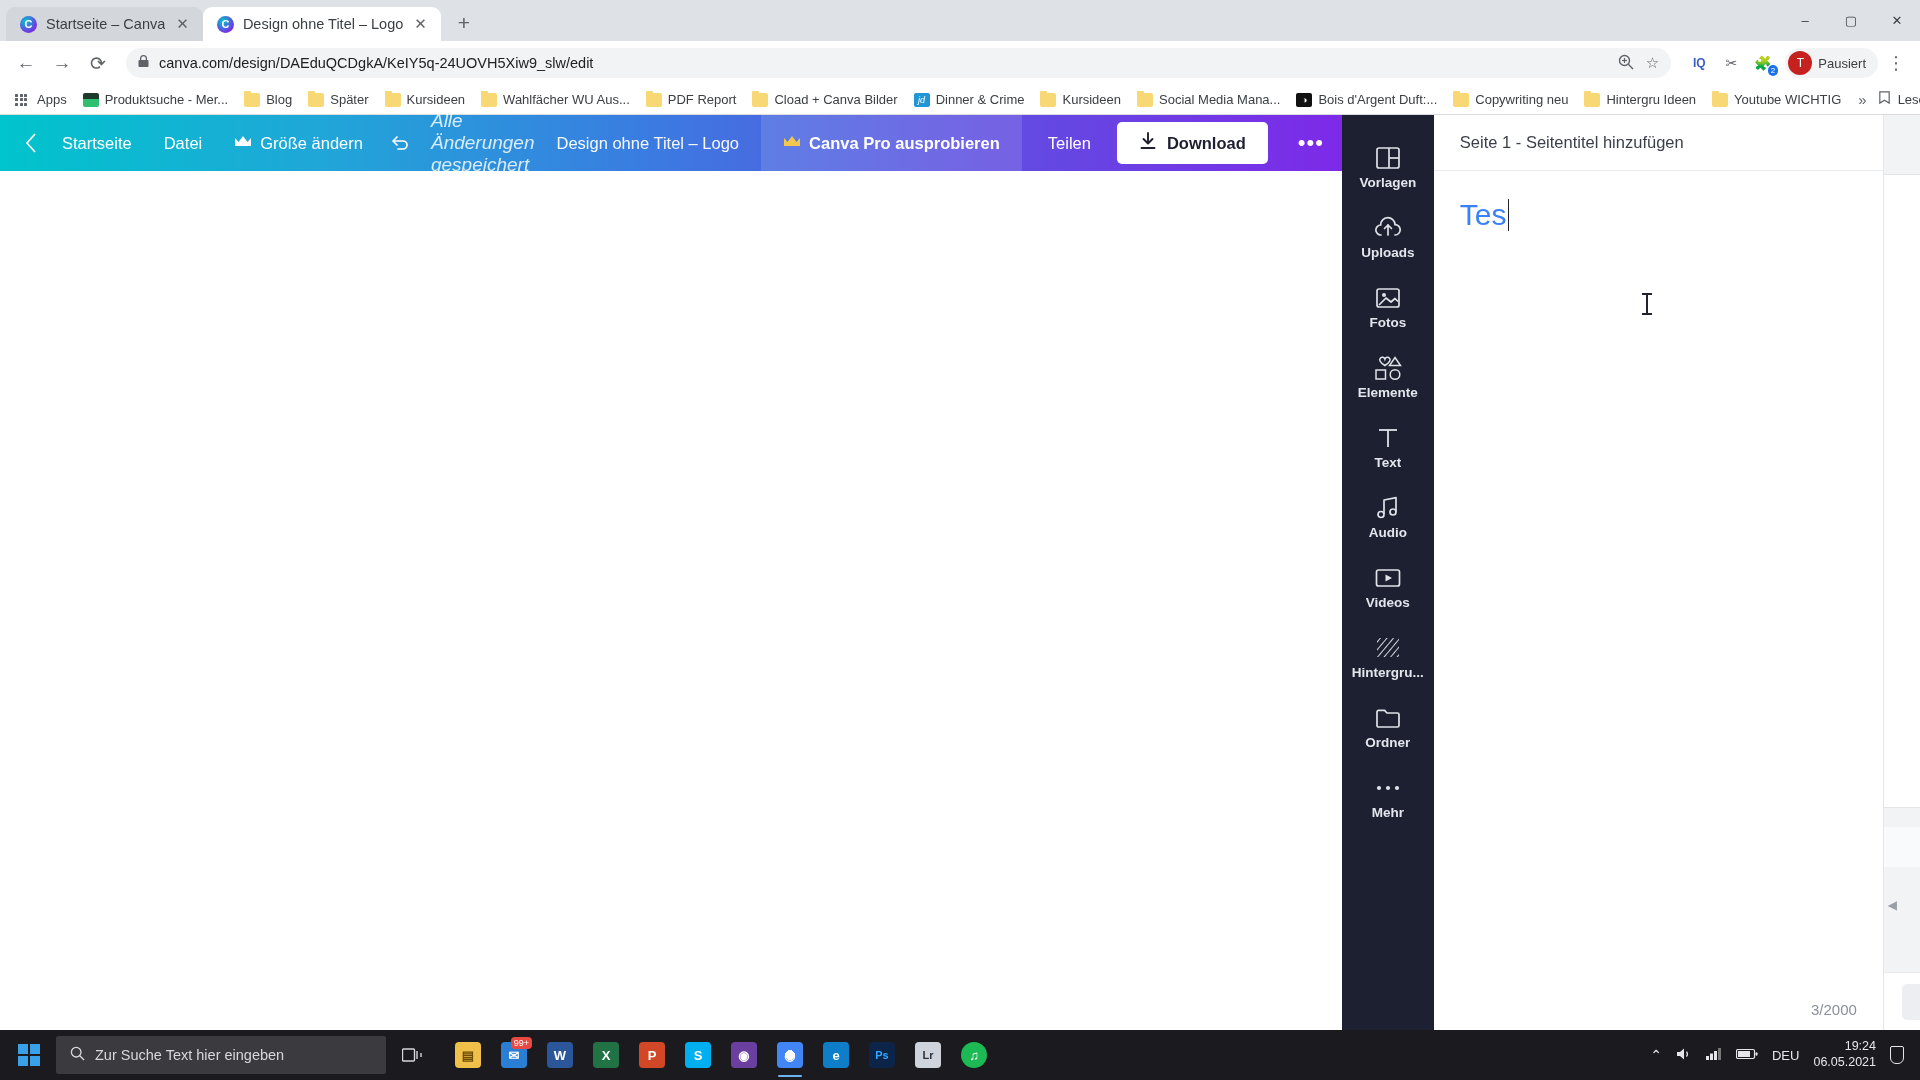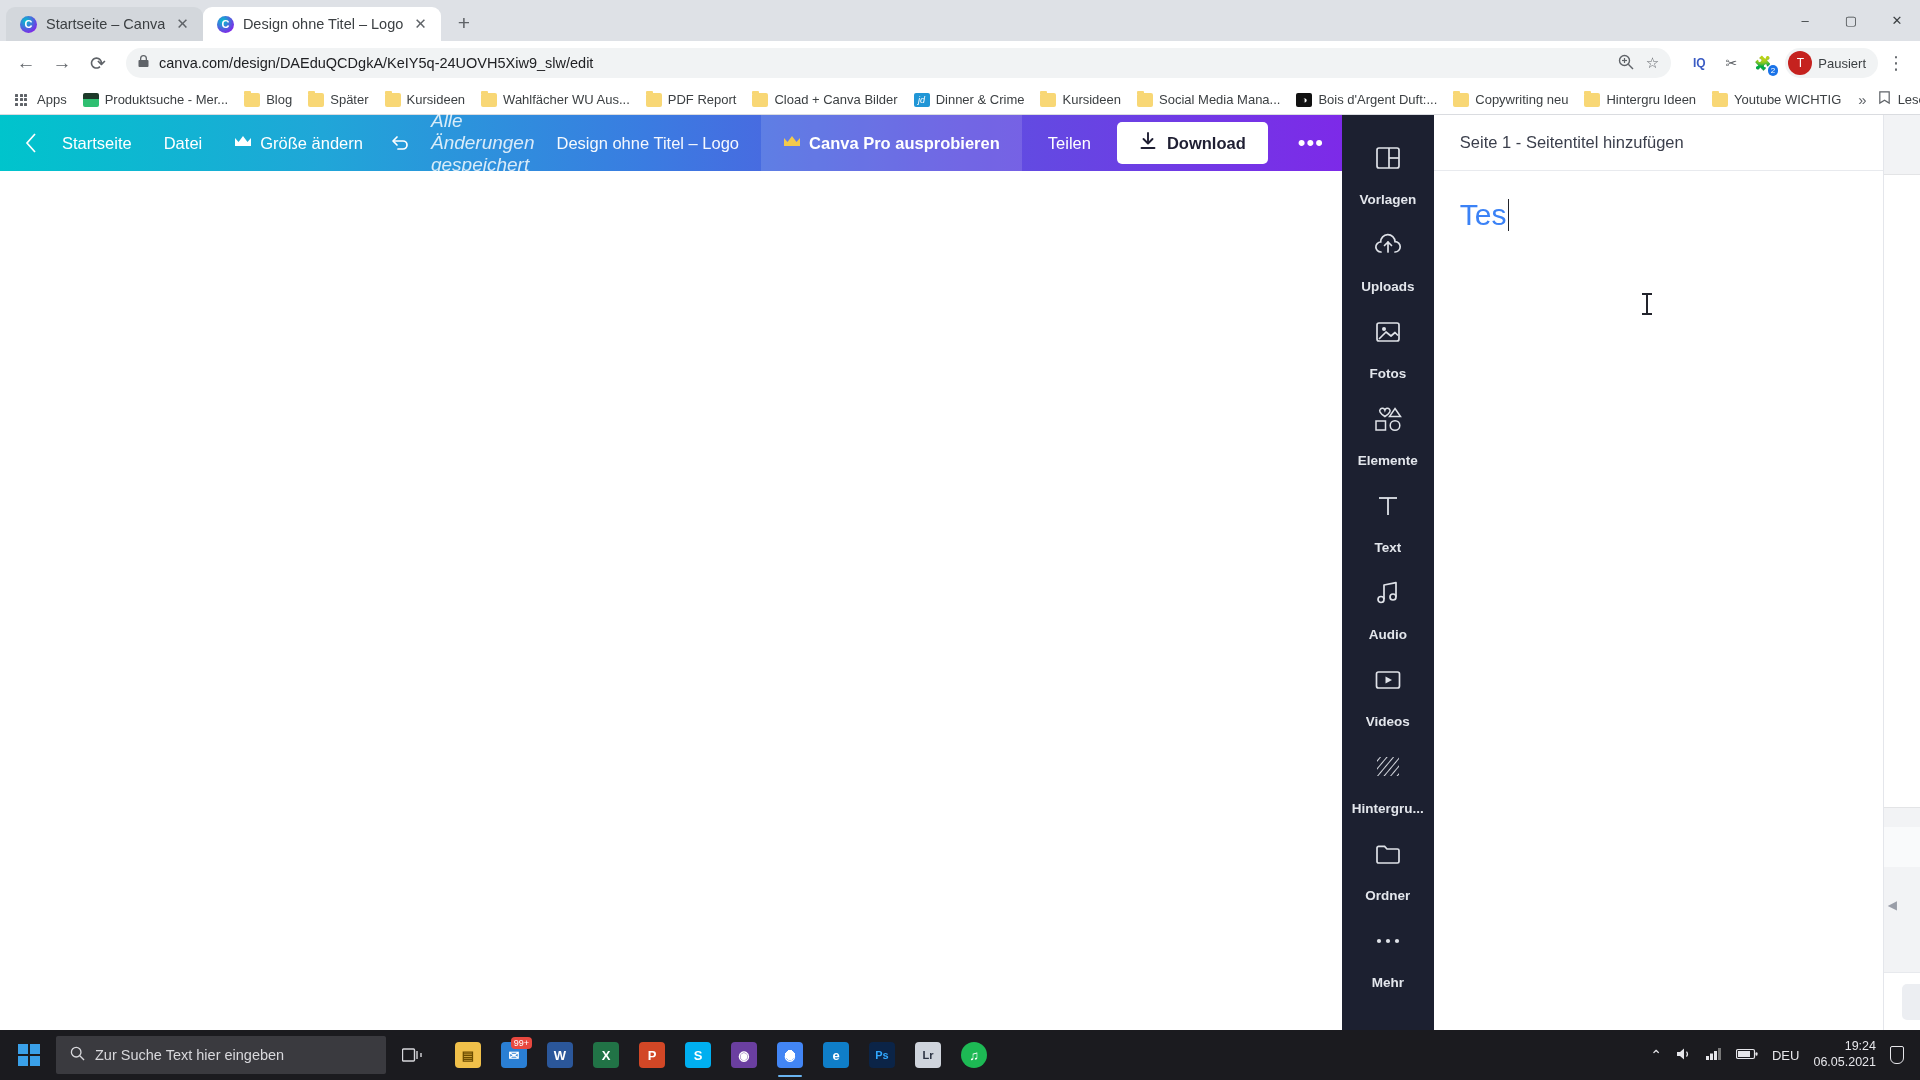--- a/index.html
+++ b/index.html
@@ -153,21 +153,21 @@
 
   .canva-body { flex: 1; display: flex; min-height: 0; }
 
   .rail {
     width: 92px; flex: 0 0 92px; background: #1c2030;
     display: flex; flex-direction: column; align-items: center;
     padding-top: 16px; overflow: hidden;
   }
   .rail-item {
     width: 92px; padding: 13px 0 11px; display: flex; flex-direction: column;
-    align-items: center; gap: 20px; color: #d9dce3;
+    align-items: center; gap: 3px; color: #d9dce3;
   }
   .rail-ico { height: 28px; display: flex; align-items: center; justify-content: center; }
   .rail-label {
     font-size: 13.5px; font-weight: bold; color: #e3e6ec;
     max-width: 88px; text-align: center; overflow: hidden;
     text-overflow: ellipsis; white-space: nowrap;
   }
 
   .text-panel {
     width: 450px; flex: 0 0 450px; background: #fff;
@@ -600,20 +600,21 @@
       </div>
 
       <div class="text-panel">
         <div class="tp-header">
           <span>Seite 1 - Seitentitel hinzufügen</span>
         </div>
         <div class="tp-area">
           <span class="tp-text">Tes</span><span class="tp-caret"></span>
           <span class="tp-ibeam"></span>
         </div>
+        <div class="tp-counter">3/2000</div>
       </div>
 
       <div class="canvas-col">
         <div class="canvas-area">
           <div class="page-tools">
             <span class="page-tool">
               <svg width="21" height="21" viewBox="0 0 21 21">
                   <rect x="1" y="5" width="13" height="15" rx="1.5" fill="none" stroke="#6a6f7d" stroke-width="1.5"></rect>
                   <path d="M5 5V2.5A1.5 1.5 0 016.5 1H18a1.5 1.5 0 011.5 1.5V14A1.5 1.5 0 0118 15.5h-2.5" fill="none" stroke="#6a6f7d" stroke-width="1.5"></path>
                 </svg>

